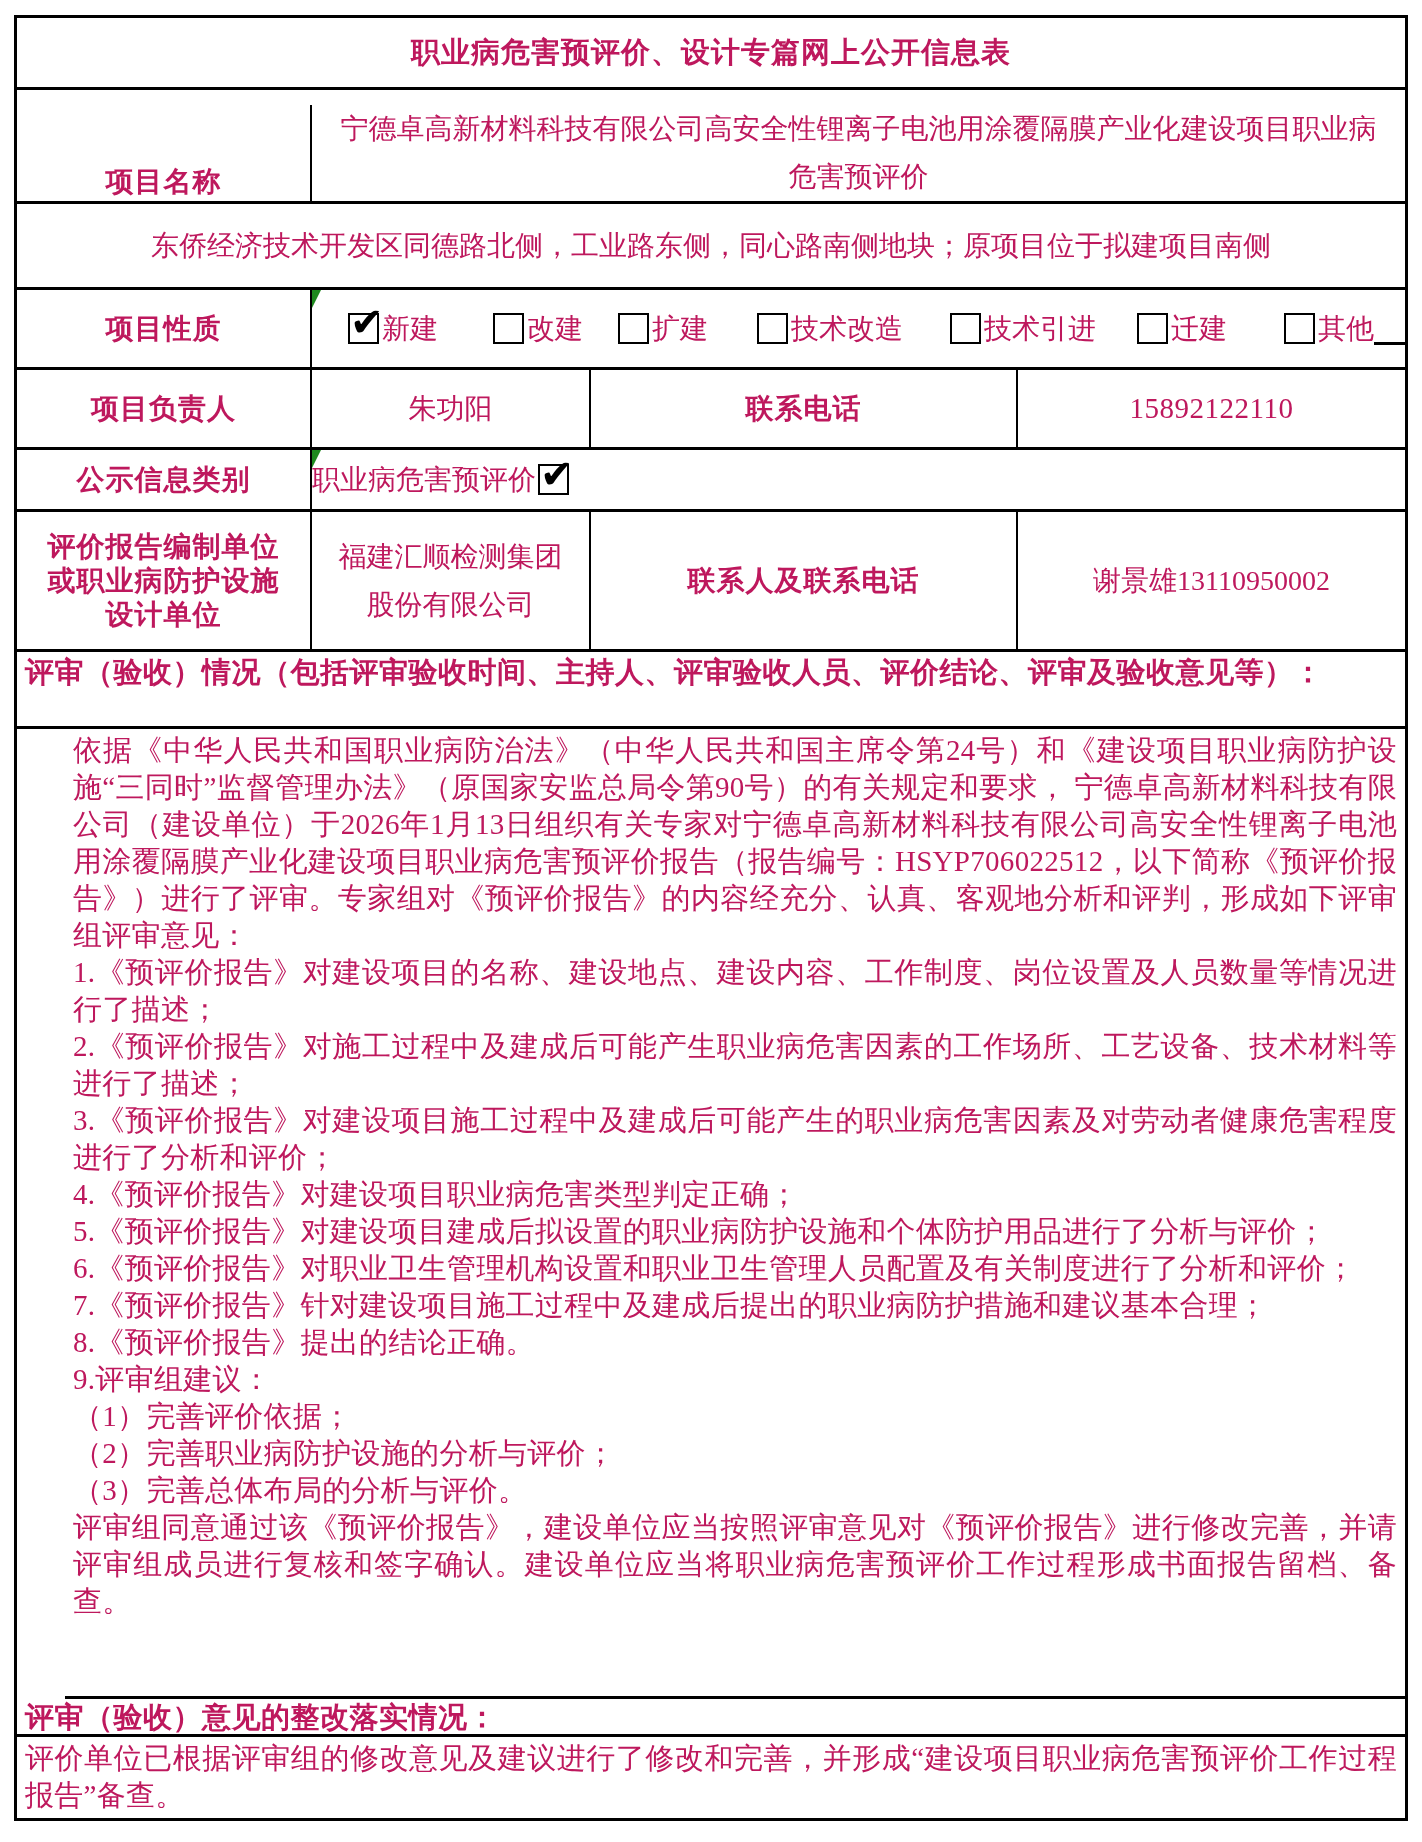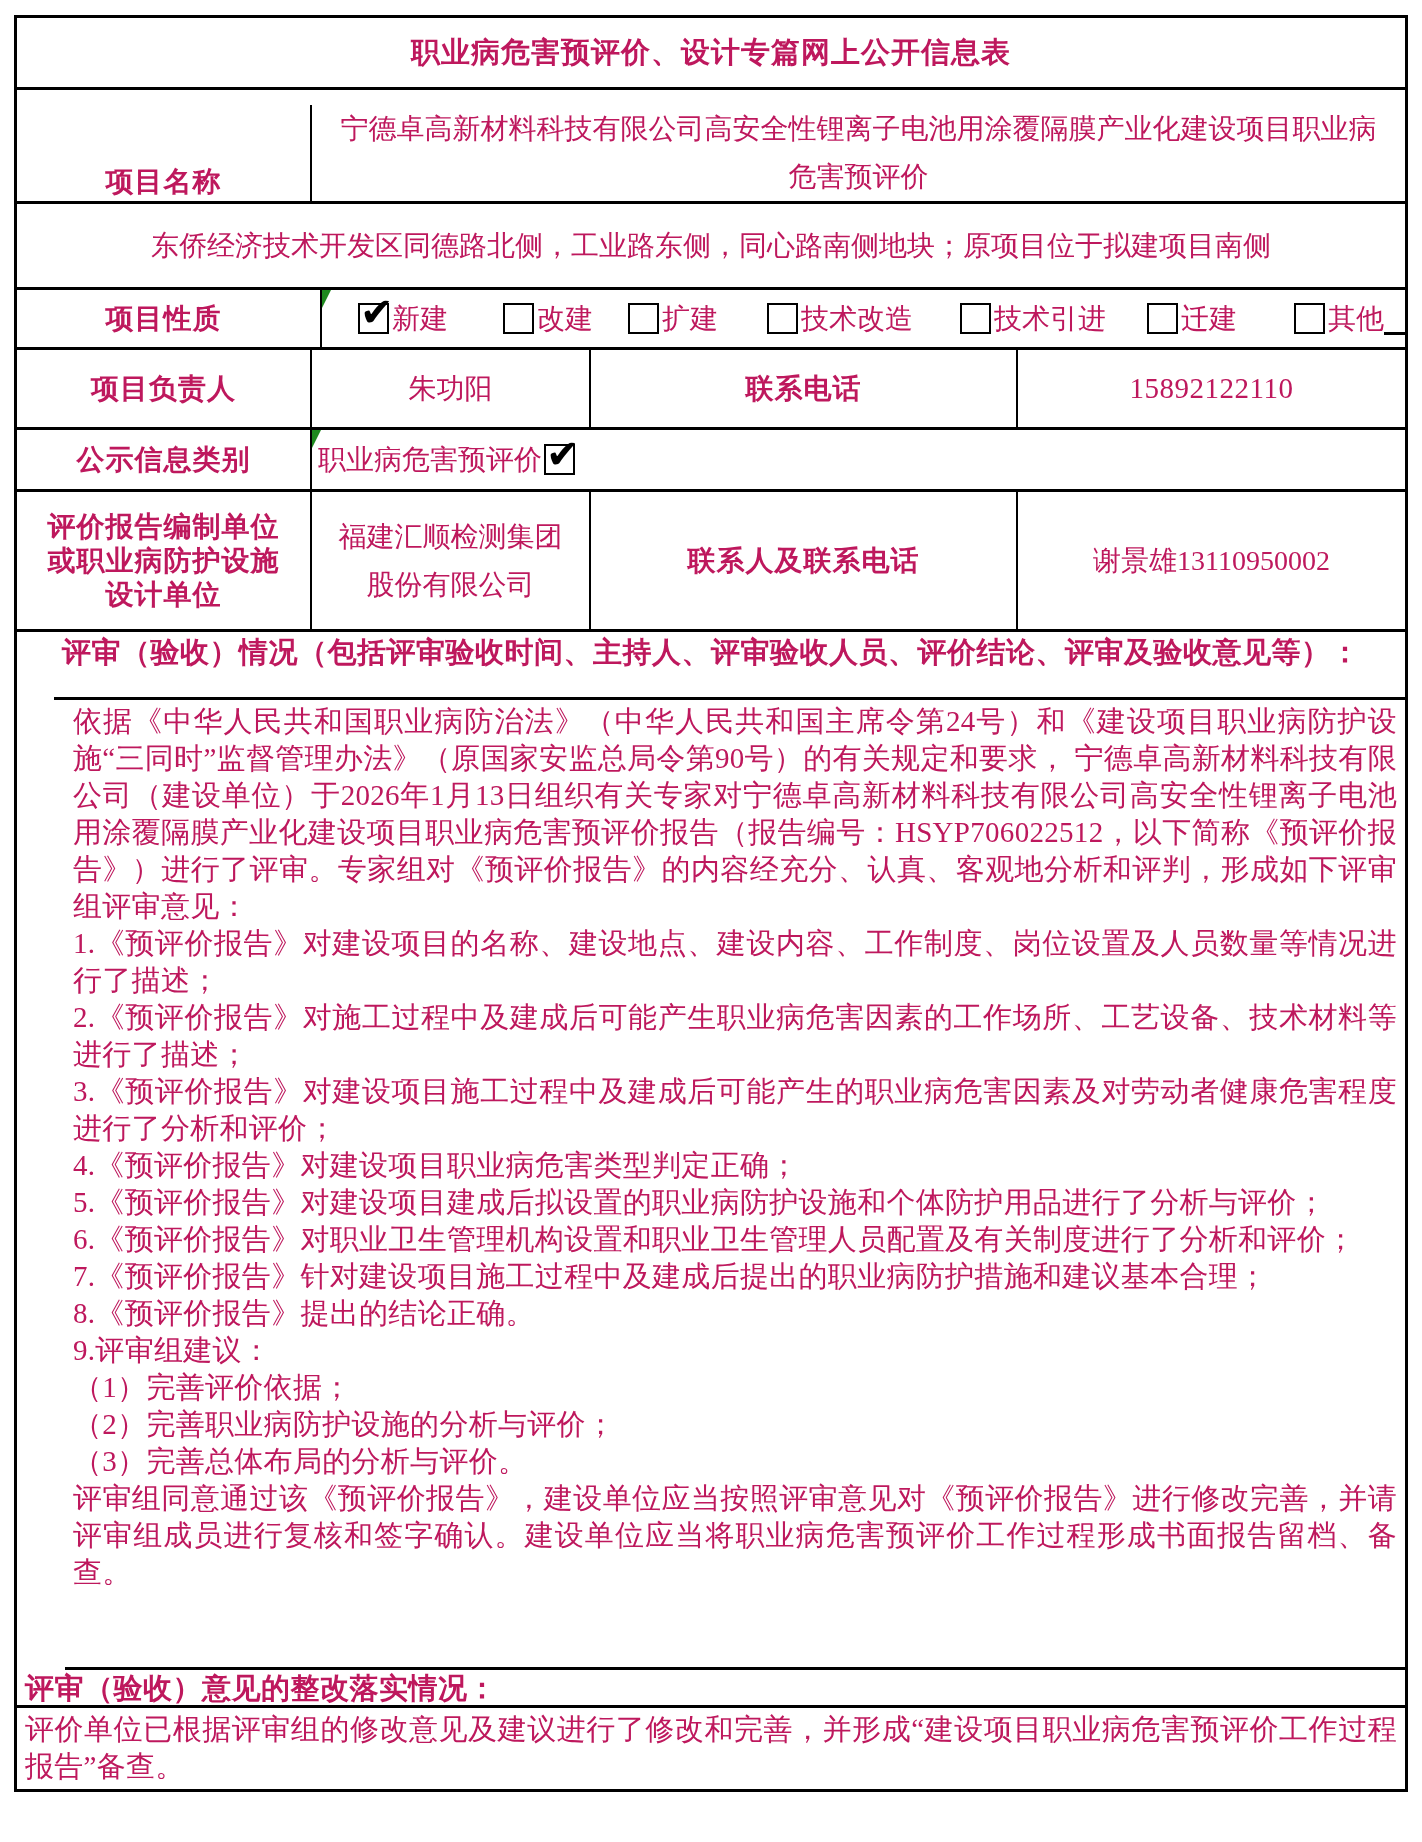--- a/index.html
+++ b/index.html
@@ -14,41 +14,41 @@
   }
   .row { display:flex; box-sizing:border-box; border-bottom:3px solid #000; position:relative; }
   .row:last-child { border-bottom:none; }
   .c { box-sizing:border-box; border-left:2px solid #000; position:relative;
        display:flex; align-items:center; justify-content:center; overflow:hidden; }
   .c:first-child { border-left:none; }
 
   .row-title   { height:72px; }
   .row-name    { height:114px;align-items:flex-end; }
   .row-addr    { height:86px; }
-  .row-nature  { height:60px;gap:10px; }
+  .row-nature  { height:80px; }
   .row-leader  { height:80px; }
   .row-type    { height:62px; }
   .row-unit    { height:140px; }
-  .row-revhead { height:68px;margin-left:37px; }
+  .row-revhead { height:77px; }
   .row-revbody { height:970px;margin-left:48px; }
   .row-recthead{ height:38px; }
   .row-rectbody{ height:81px; }
 
   .w-label { flex:0 0 293px; }
   .w-rest  { flex:1 1 auto; }
   .w-c2    { flex:0 0 279px; }
   .w-c3    { flex:0 0 427px; }
   .w-c4    { flex:0 0 389px; }
 
   .title-cell { width:100%; height:100%; display:flex; align-items:center; justify-content:center;
                 font-size:29px; font-weight:bold; letter-spacing:1px; }
   .lbl { font-weight:bold; font-size:28px; text-align:center; letter-spacing:1px; }
   .lbl-multiline { white-space:pre-line; line-height:34px; }
   .val { font-size:28px; text-align:center; line-height:48px; padding:0 18px; }
-  .val-left { justify-content:flex-start; text-align:left; padding-left:6px; }
+  .val-left { justify-content:flex-start; text-align:left; padding-left:0; }
   .num { font-size:29px; letter-spacing:0.5px; }
 
   .full-cell { width:100%; height:100%; display:block; }
   .sec-head { font-weight:bold; font-size:29px; line-height:37px; padding:2px 8px; letter-spacing:0.5px; }
   .sec-body { font-size:29px; line-height:37px; padding:3px 8px 0 8px; white-space:pre-wrap;
               text-align:justify; letter-spacing:0.3px; }
 
   
   .cb { display:inline-block; width:27px; height:27px; border:2px solid #000;
         position:relative; vertical-align:-4px; background:#fff; flex:none; }

